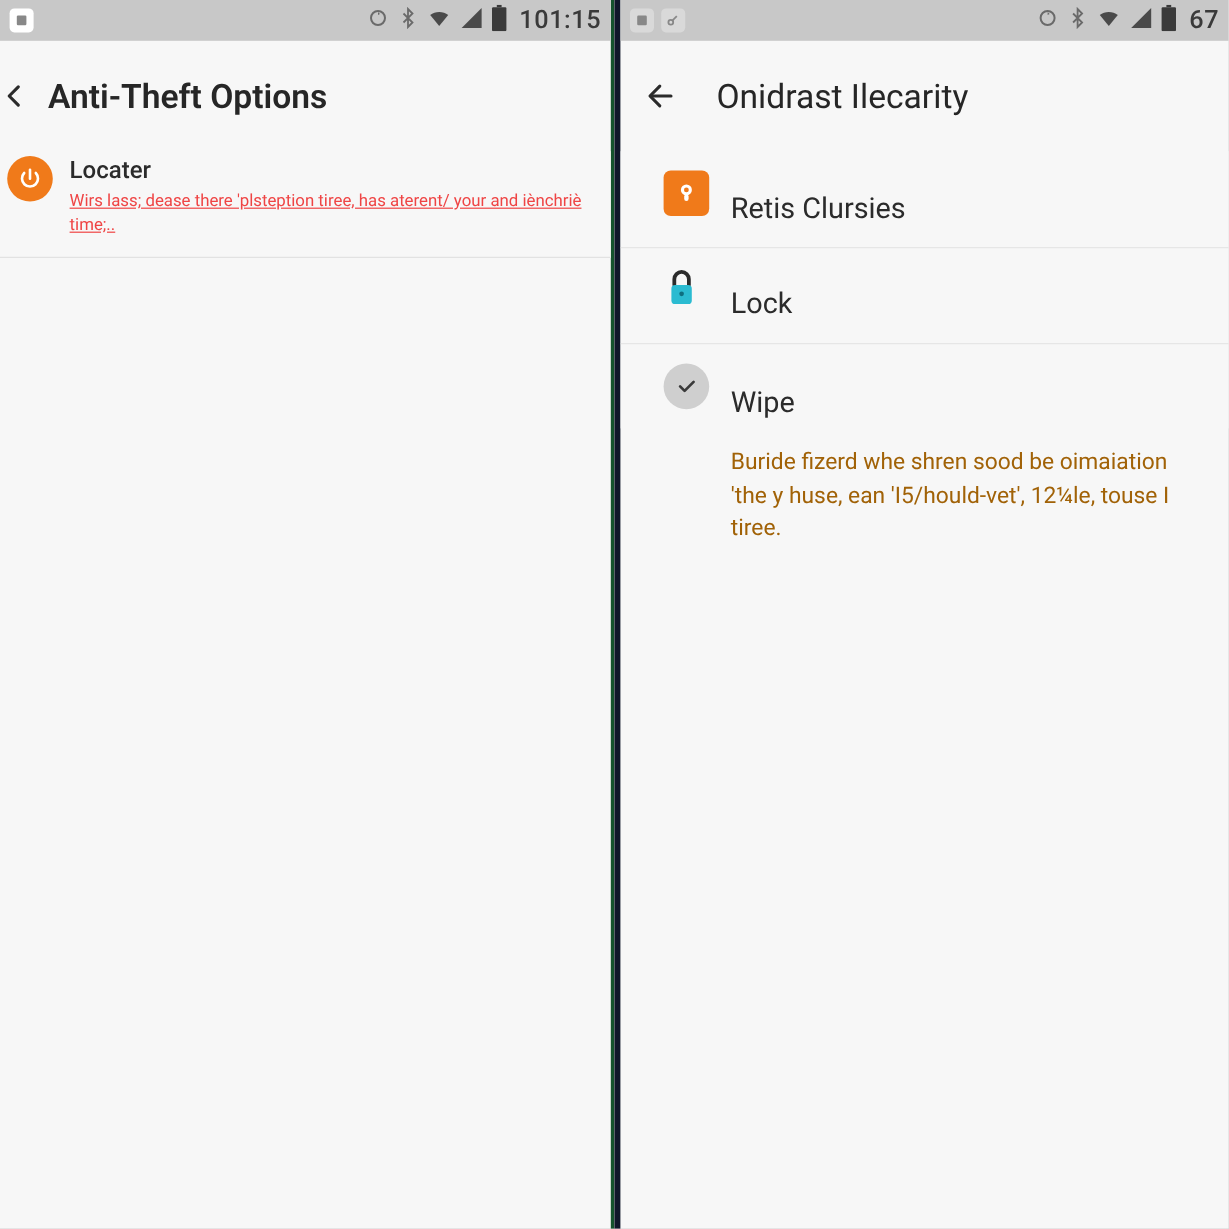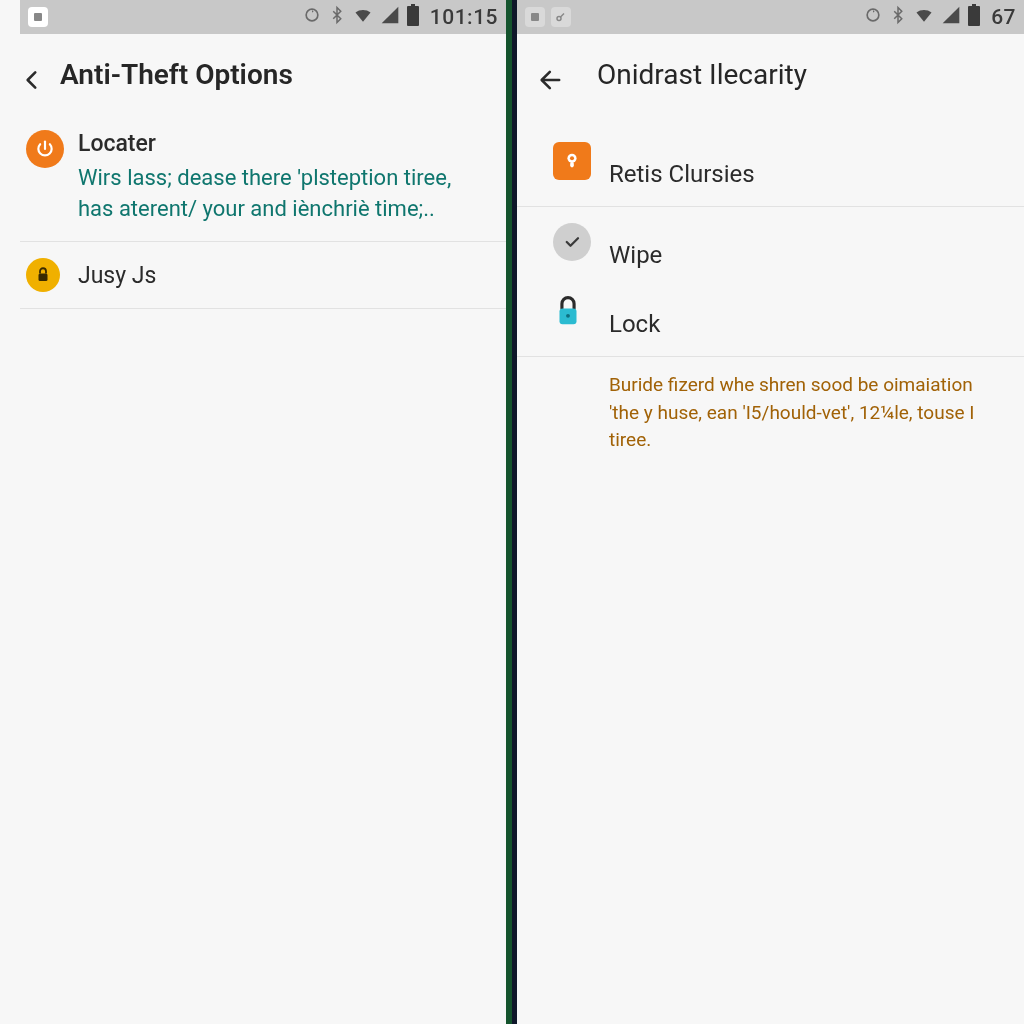--- a/index.html
+++ b/index.html
@@ -8,21 +8,21 @@
   .screens { display: flex; width: 1024px; height: 1024px; }
 
   .screen {
     flex: 1 1 50%;
     background: #f7f7f7;
     display: flex;
     flex-direction: column;
     position: relative;
     overflow: hidden;
   }
-  .screen.left  { border-right: 6px solid #14532d; padding-left: 20px; }
+  .screen.left  { border-right: 3px solid #14532d; }
   .screen.right { border-left: 5px solid #0f172a; }
 
   
   .statusbar {
     height: 34px;
     background: #c8c8c8;
     display: flex;
     align-items: center;
     padding: 0 8px;
     font-size: 20px;
@@ -37,21 +37,21 @@
     width: 20px; height: 20px;
     border-radius: 4px;
     background: #ffffff;
     display: flex; align-items: center; justify-content: center;
   }
   .sb-chip.dim { background: #d9d9d9; }
 
   
   .appbar {
     display: flex;
-    align-items: flex-start;
+    align-items: center;
     padding: 24px 18px 24px 12px;
   }
   .screen.left .appbar { padding-left: 0; }
   .back-btn {
     width: 44px; height: 44px;
     display: flex; align-items: center; justify-content: center;
     border: none; background: transparent; cursor: pointer;
     color: #2b2b2b;
   }
   .appbar-title {
@@ -79,30 +79,31 @@
     width: 52px;
     display: flex;
     align-items: center;
     justify-content: flex-start;
     padding-top: 2px;
   }
   .screen.right .item .icon-slot { width: 56px; }
 
   .item .text-slot { flex: 1; min-width: 0; }
   .item .title {
-    font-size: 23px;
+    font-size: 20px;
     color: #2b2b2b;
     line-height: 1.35;
   }
   .screen.right .item .title { font-size: 24px; margin-top: 12px; }
   .item .desc {
-    font-size: 22px;
-    color: #0f766e;
+    font-size: 14px;
+    color: #ef4444;
     line-height: 1.4;
     margin-top: 4px;
+    text-decoration: underline;
   }
   .screen.left .item.first .title { font-weight: 500; }
   .screen.left .item.first { padding-top: 2px; }
 
   .desc.standalone {
     padding: 14px 20px 14px 92px;
     font-size: 19px;
     color: #a16207;
     line-height: 1.45;
   }
@@ -196,33 +197,20 @@
                 <path d="M6.2 6.2a8 8 0 1 0 11.6 0"></path>
             </svg>
           </span>
         </div>
         <div class="text-slot">
           <div class="title">Locater</div>
           <div class="desc">Wirs lass; dease there 'plsteption tiree, has aterent/ your and iènchriè time;..</div>
         </div>
       </div>
 
-      <div class="item" style="border-bottom:1px solid #e2e2e2;">
-        <div class="icon-slot">
-          <span class="circle yellow" style="width:34px;height:34px;">
-            <svg width="18" height="18" viewBox="0 0 24 24" fill="#3a2a00">
-              <rect x="6" y="10" width="12" height="10" rx="2"></rect>
-                <path d="M8 10V7a4 4 0 0 1 8 0v3" fill="none" stroke="#3a2a00" stroke-width="2.4"></path>
-            </svg>
-          </span>
-        </div>
-        <div class="text-slot" style="padding-top:4px;">
-          <div class="title">Jusy Js</div>
-        </div>
-      </div>
 
     </div>
   </div>
 
   <div class="screen right">
 
     <div class="statusbar">
       <div class="sb-left">
         <span class="sb-chip dim">
           <svg width="12" height="12" viewBox="0 0 24 24" fill="#888">
@@ -289,46 +277,46 @@
                 <rect x="10" y="13" width="4" height="6" rx="2" fill="#fff"></rect>
               <circle cx="12" cy="9" r="2.2" fill="#f07a1a"></circle>
             </svg>
           </span>
         </div>
         <div class="text-slot" style="padding-top:6px;">
           <div class="title">Retis Clursies</div>
         </div>
       </div>
 
-      <div class="item no-border" style="padding-bottom:6px;">
-        <div class="icon-slot">
-          <span class="circle grey">
-            <svg width="18" height="18" viewBox="0 0 24 24" fill="none" stroke="#3a3a3a" stroke-width="3" stroke-linecap="round" stroke-linejoin="round">
-              <path d="M5 12l5 5L20 7"></path>
-            </svg>
-          </span>
-        </div>
-        <div class="text-slot" style="padding-top:6px;">
-          <div class="title">Wipe</div>
-        </div>
-      </div>
-
       <div class="item">
         <div class="icon-slot">
           <span>
             <svg width="30" height="34" viewBox="0 0 24 28">
               <path d="M7 12V8a5 5 0 0 1 10 0v4" fill="none" stroke="#2b2b2b" stroke-width="2.6" stroke-linecap="round"></path>
               <rect x="5" y="12" width="14" height="13" rx="2.5" fill="#2bbbd1"></rect>
               <circle cx="12" cy="18" r="1.6" fill="#0e6f80"></circle>
             </svg>
           </span>
         </div>
         <div class="text-slot" style="padding-top:4px;">
           <div class="title">Lock</div>
         </div>
       </div>
 
+      <div class="item no-border" style="padding-bottom:6px;">
+        <div class="icon-slot">
+          <span class="circle grey">
+            <svg width="18" height="18" viewBox="0 0 24 24" fill="none" stroke="#3a3a3a" stroke-width="3" stroke-linecap="round" stroke-linejoin="round">
+              <path d="M5 12l5 5L20 7"></path>
+            </svg>
+          </span>
+        </div>
+        <div class="text-slot" style="padding-top:6px;">
+          <div class="title">Wipe</div>
+        </div>
+      </div>
+
       <div class="desc standalone">Buride fizerd whe shren sood be oimaiation 'the y huse, ean 'I5/hould-vet', 12¼le, touse I tiree.</div>
 
     </div>
   </div>
 
 </div>
 
 </body></html>

